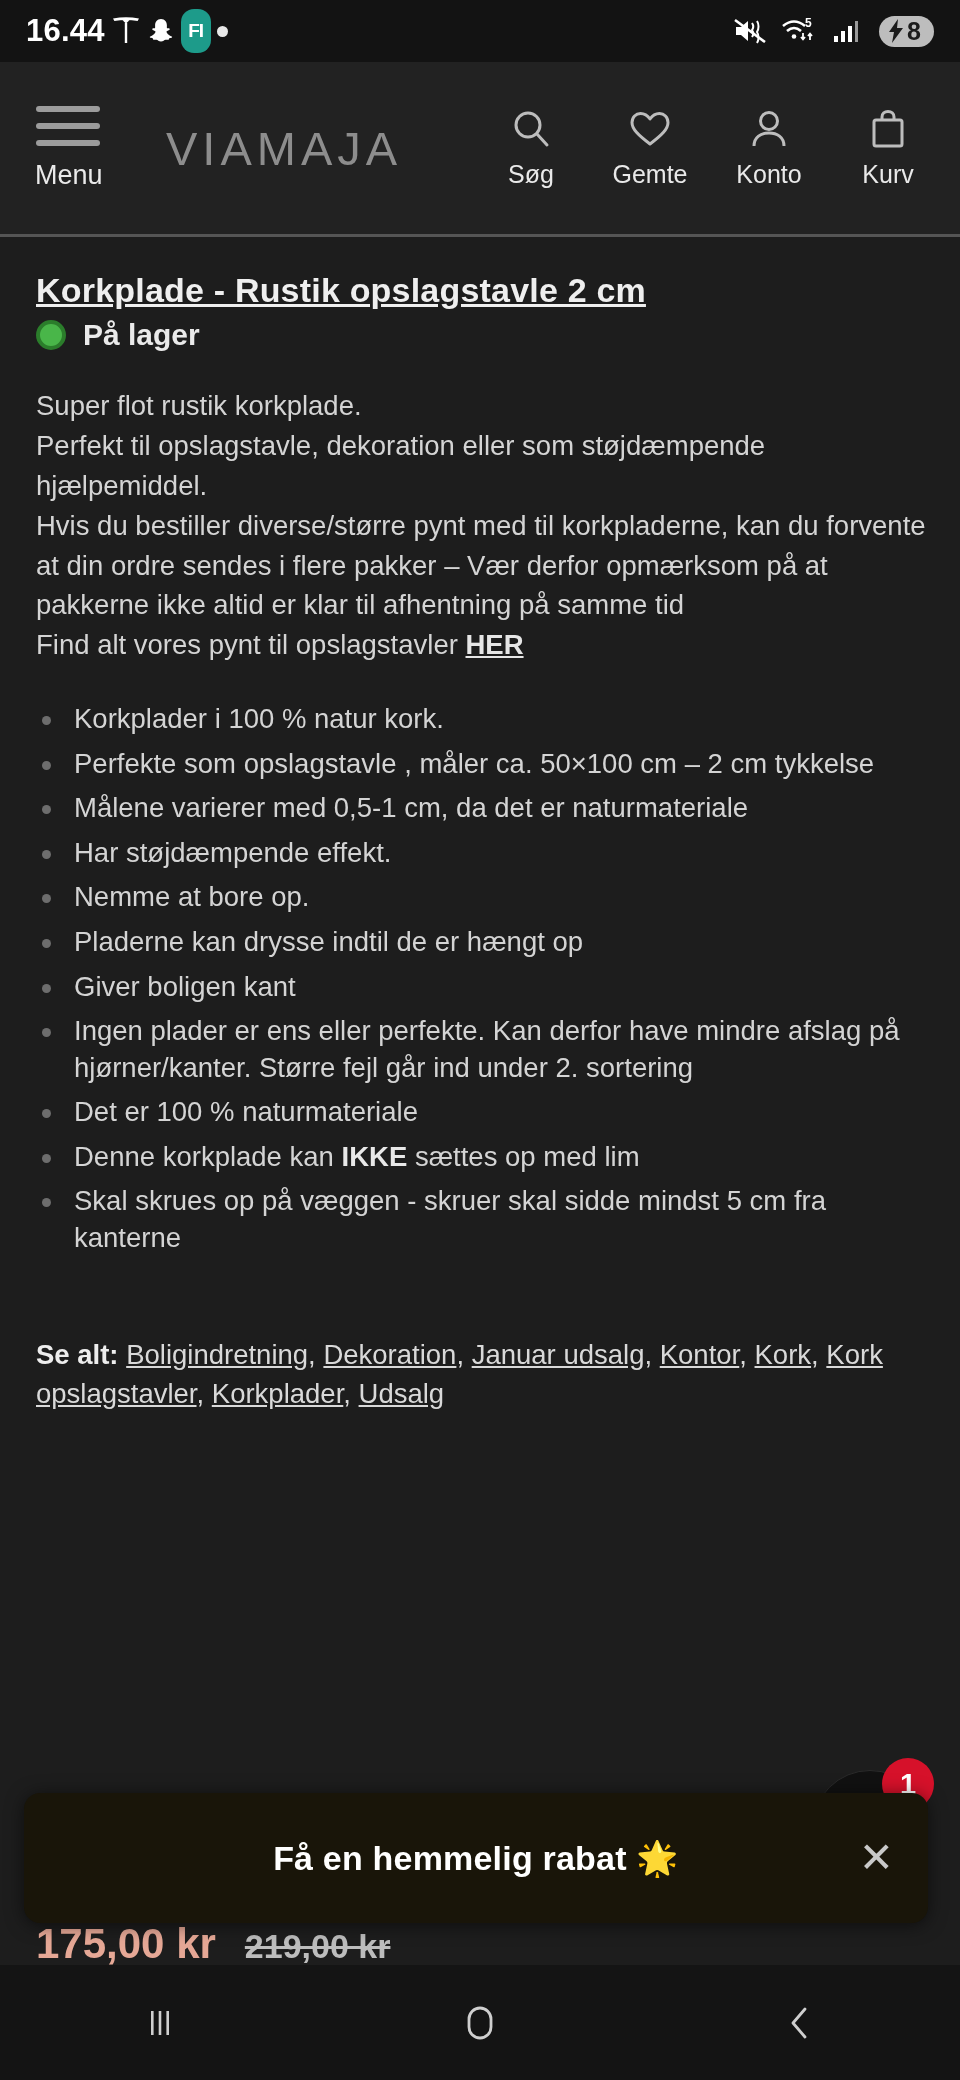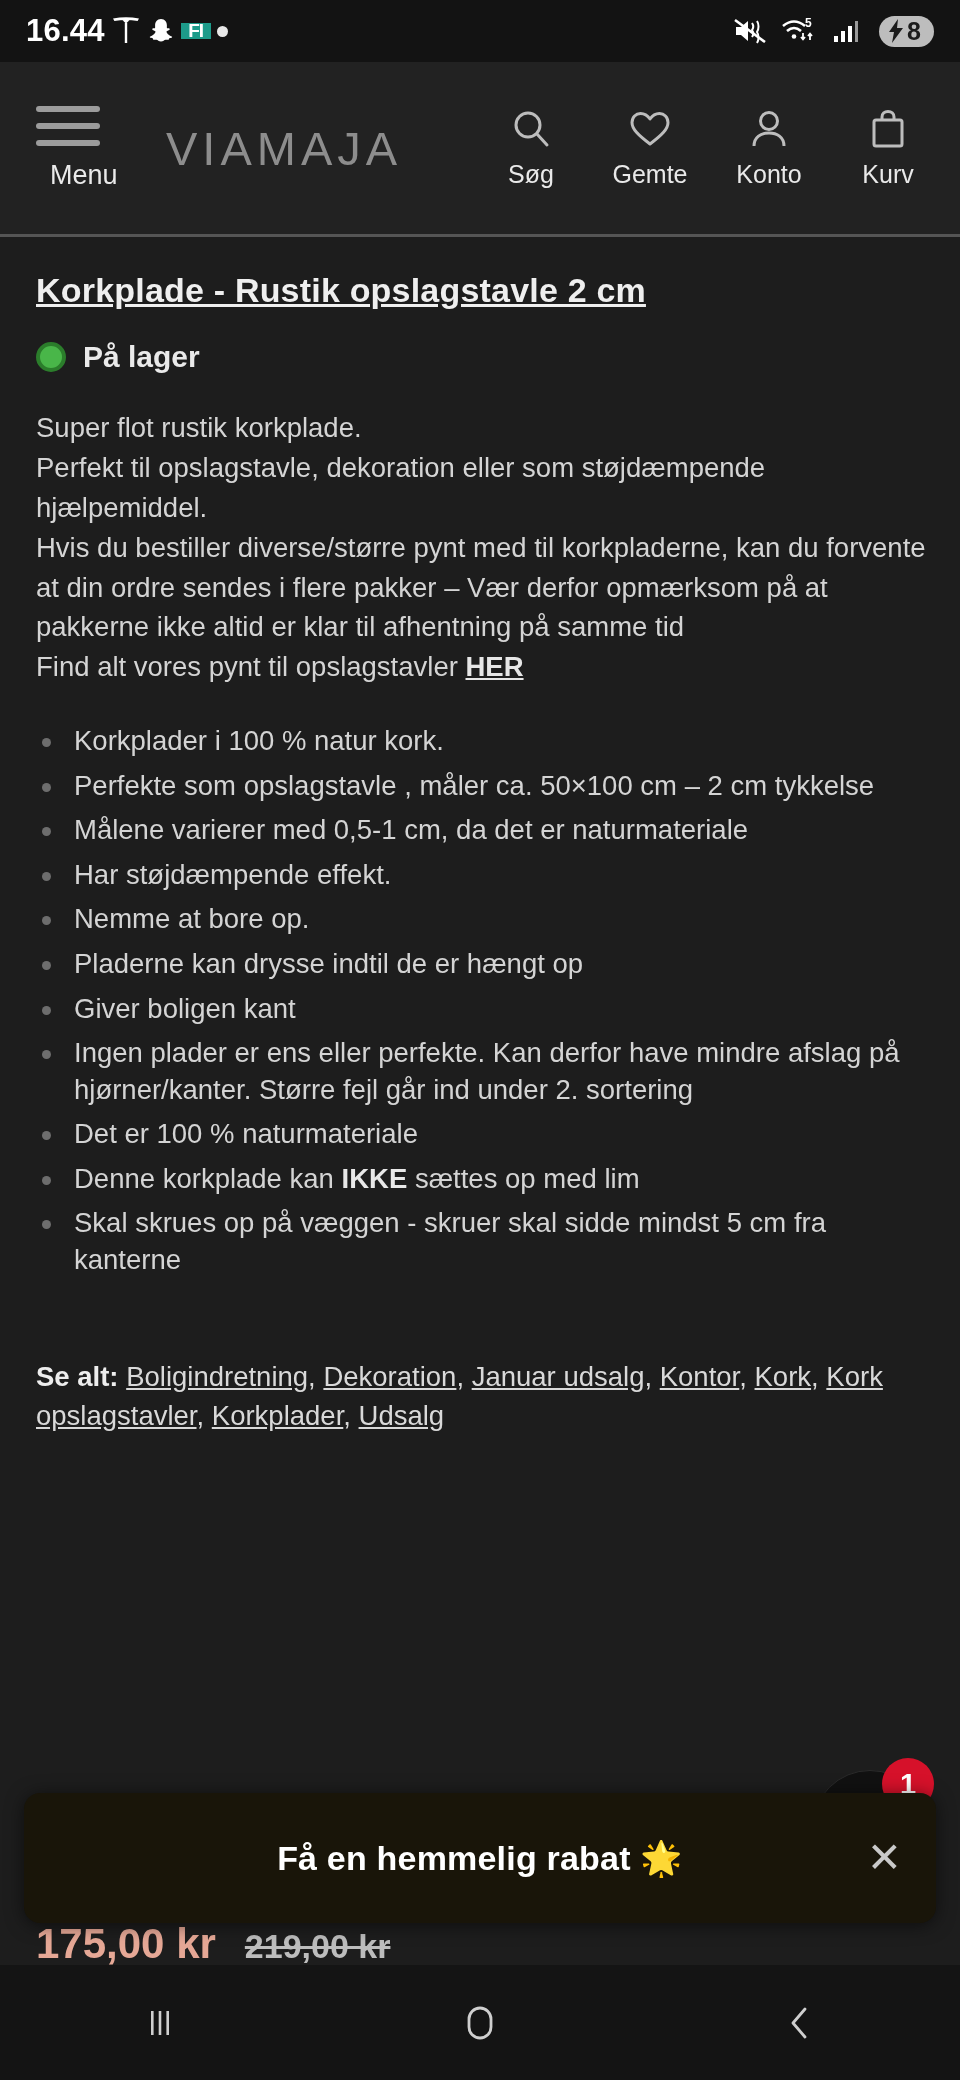--- a/index.html
+++ b/index.html
@@ -22,52 +22,52 @@
   .sb-right { margin-left:auto; display:flex; align-items:center; gap:14px; }
   .ic { display:block; }
   .sb-dot { width:11px; height:11px; border-radius:50%; background:#e8e8e8; }
   .battery {
     display:flex; align-items:center; gap:2px;
     background:#bdbdbd; color:#1c1c1c;
     border-radius:22px; padding:3px 13px 3px 9px;
     font-size:25px; font-weight:600; line-height:1;
   }
   .fi-badge {
-    width:30px; height:16px; border-radius:0; background:#1d9b8a;
+    width:30px; height:44px; border-radius:13px; background:#1d9b8a;
     color:#fff; font-size:19px; font-weight:700;
     display:flex; align-items:center; justify-content:center;
     letter-spacing:-1px;
   }
 
   
   .siteheader {
     background:#222; height:175px;
     display:flex; align-items:center;
     padding:0 30px 0 34px;
     border-bottom:3px solid #555;
   }
   .menu-btn { width:96px; display:flex; flex-direction:column; align-items:flex-start; gap:0; }
   .burger { width:64px; display:flex; flex-direction:column; gap:11px; margin-left:2px; }
   .burger span { display:block; height:6px; border-radius:3px; background:#9c9c9c; }
-  .menu-label { font-size:27px; color:#eaeaea; margin-top:14px; margin-left:16px; }
+  .menu-label { font-size:27px; color:#eaeaea; margin-top:14px; margin-left:1px; }
   .brand {
     flex:1; text-align:left; padding-left:36px;
     font-size:47px; letter-spacing:5px; color:#8d8d8d; font-weight:400;
   }
   .navicons { display:flex; align-items:flex-start; gap:35px;text-align:right; }
   .navitem { width:84px; display:flex; flex-direction:column; align-items:center; gap:9px; }
   .navitem .lbl { font-size:25px; color:#e9e9e9; }
 
   
   .content { padding:34px 30px 0 36px; color:#d8d8d8; }
   .ptitle {
     font-size:34px; font-weight:700; color:#efefef;
     letter-spacing:.2px; line-height:1.15;text-decoration:underline;
   }
-  .stock { display:flex; align-items:center; gap:17px; margin-top:30px; }
+  .stock { display:flex; align-items:center; gap:17px; margin-top:8px; }
   .stock-dot {
     width:30px; height:30px; border-radius:50%;
     background:#49b649; border:4px solid #2b7d2b;
   }
   .stock-lbl { font-size:30px; color:#eaeaea; font-weight:600; }
 
   .desc { margin-top:34px; font-size:27.5px; line-height:1.45; color:#d4d4d4; }
   .desc p { margin:0; }
   .lnk { font-weight:700; text-decoration:underline; color:#e6e6e6; }
 
@@ -99,21 +99,21 @@
   .fab-badge {
     position:absolute; right:26px; top:1758px;
     width:52px; height:52px; border-radius:50%;
     background:#d6112a; color:#fff;
     font-size:29px; font-weight:700;
     display:flex; align-items:center; justify-content:center;
   }
 
   
   .banner {
-    position:absolute; left:24px; right:24px; top:1793px;
+    position:absolute; left:24px; right:32px; top:1793px;
     height:130px; background:#191509;
     border-radius:16px;
     display:flex; align-items:center; justify-content:center;
     box-shadow:0 2px 18px rgba(0,0,0,.55);
   }
   .banner-text {
     font-size:34px; font-weight:700; color:#fff; letter-spacing:.2px;
   }
   .banner-close {
     position:absolute; right:34px; top:50%; transform:translateY(-50%);

